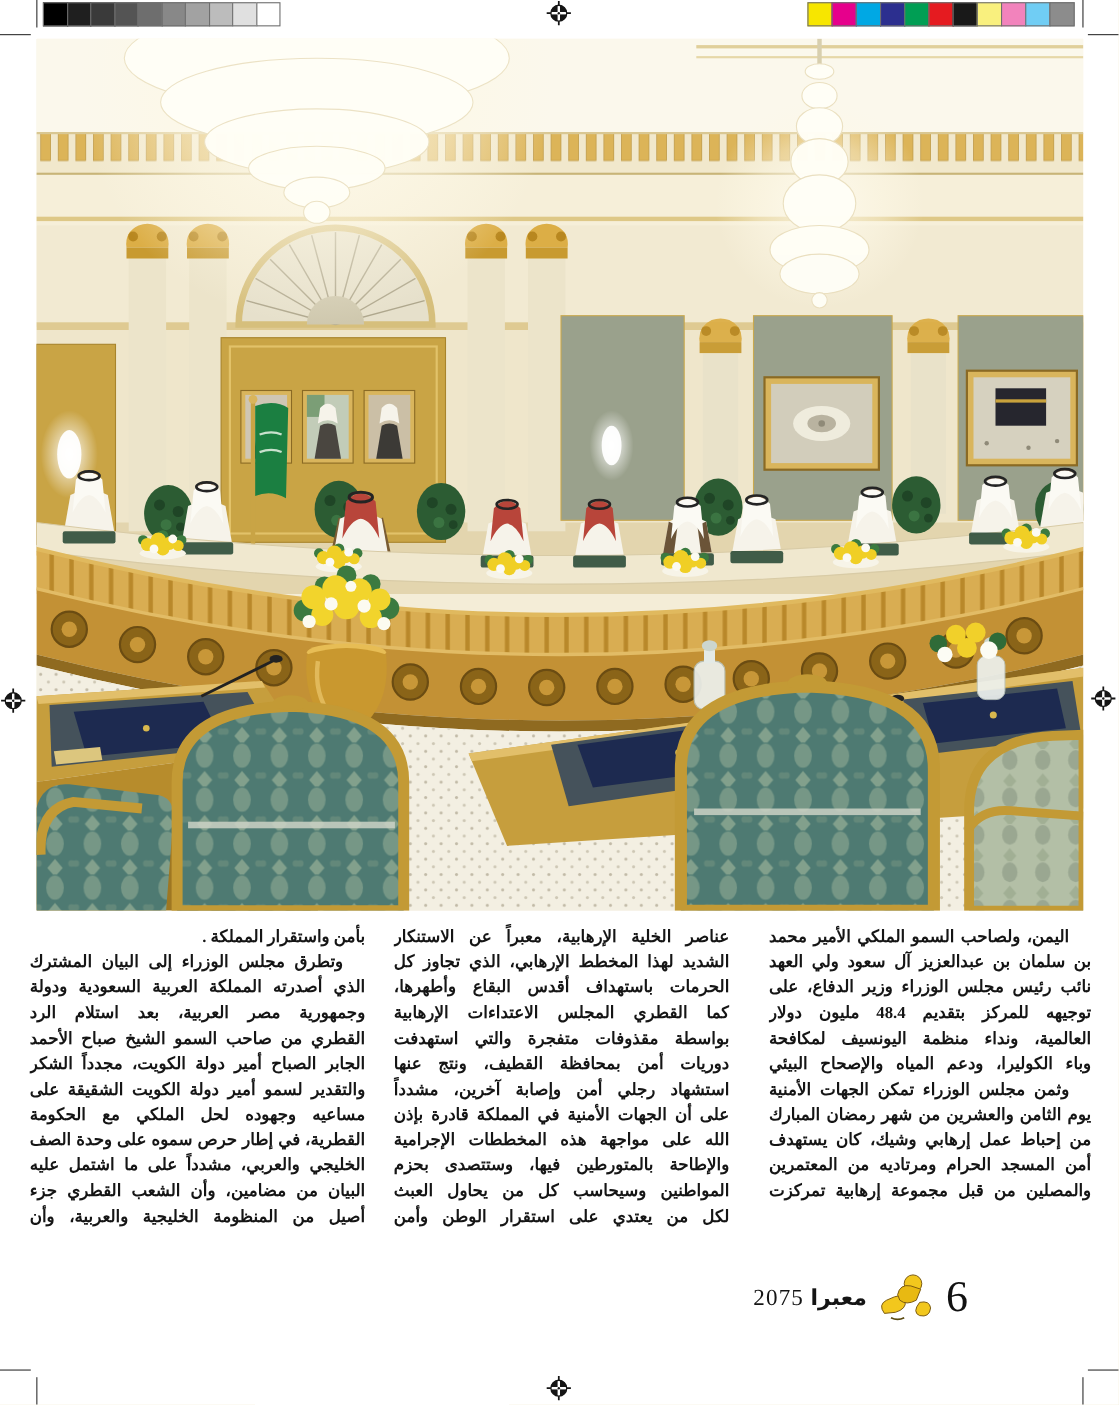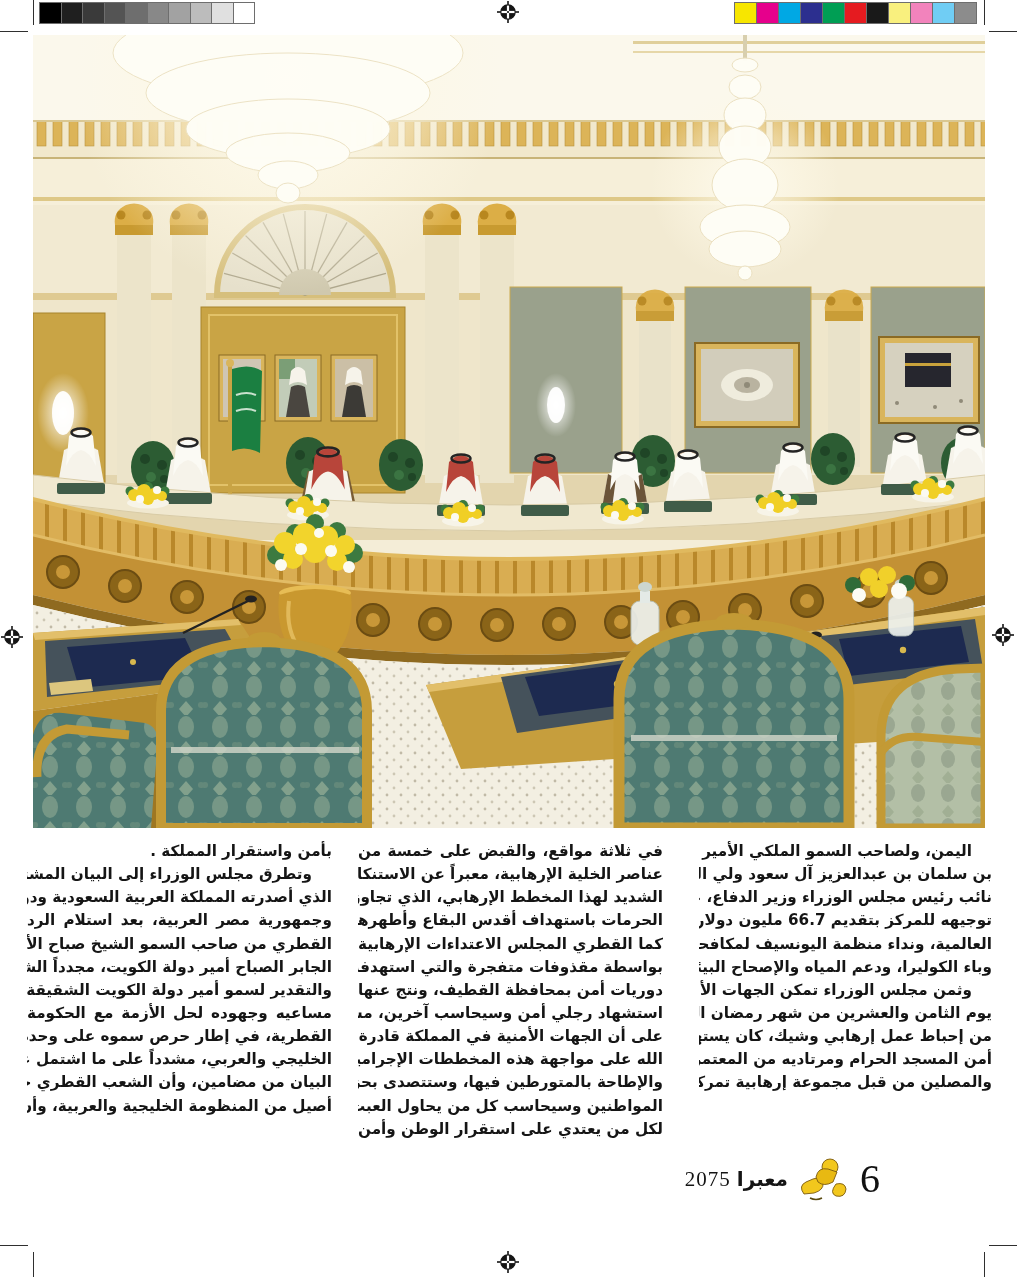--- a/index.html
+++ b/index.html
@@ -12,21 +12,21 @@
   
   .crop{position:absolute;background:#2f2f2f;}
   
   .reg{position:absolute;width:24px;height:24px;}
   
   #photo{position:absolute;left:33px;top:35px;width:952px;height:793px;overflow:hidden;}
   #photo svg{display:block;width:100%;height:100%;}
   
   .col{position:absolute;top:840px;direction:rtl;color:#151515;
        font:700 15.2px/23.15px "DejaVu Sans",sans-serif;}
-  .line{text-align:justify;text-align-last:justify;white-space:nowrap;overflow:hidden;height:23.15px;}
+  .line{text-align:justify;text-align-last:justify;white-space:nowrap;overflow:hidden;height:23.15px;font-family:Liberation Serif, serif;}
   .line.end{text-align-last:right;}
   .line.ind{padding-right:20px;}
   
   #footer{position:absolute;left:640px;top:1150px;width:240px;height:58px;display:flex;
           flex-direction:row;justify-content:flex-end;align-items:center;gap:8px;}
   #issue{direction:rtl;display:flex;align-items:baseline;gap:6px;color:#141414;}
   #issue .lbl{font:700 20px "DejaVu Sans",sans-serif;}
   #issue .num{font:400 21px "Liberation Serif",serif;letter-spacing:1px;}
   #pageno{font:400 40px "Liberation Serif",serif;color:#111;line-height:1;}
 </style>
@@ -495,53 +495,52 @@
     <path d="M848,793 L848,702 Q848,638 924,634 L952,633 L952,793 Z" fill="url(#dmk2)" stroke="#c39a35" stroke-width="9"></path>
     <path d="M848,718 Q860,700 886,702 L952,707" stroke="#c39a35" stroke-width="8" fill="none"></path>
   </g>
 </svg>
 </div>
 
 <div class="col" style="left:699px;width:293px;">
     <div class="line ind">اليمن، ولصاحب السمو الملكي الأمير محمد</div>
     <div class="line">بن سلمان بن عبدالعزيز آل سعود ولي العهد</div>
     <div class="line">نائب رئيس مجلس الوزراء وزير الدفاع، على</div>
-    <div class="line">توجيهه للمركز بتقديم 66.7 مليون دولار</div>
+    <div class="line">توجيهه للمركز بتقديم 48.4 مليون دولار</div>
     <div class="line">العالمية، ونداء منظمة اليونسيف لمكافحة</div>
     <div class="line">وباء الكوليرا، ودعم المياه والإصحاح البيئي</div>
     <div class="line ind">وثمن مجلس الوزراء تمكن الجهات الأمنية</div>
     <div class="line">يوم الثامن والعشرين من شهر رمضان المبارك</div>
     <div class="line">من إحباط عمل إرهابي وشيك، كان يستهدف</div>
     <div class="line">أمن المسجد الحرام ومرتاديه من المعتمرين</div>
     <div class="line">والمصلين من قبل مجموعة إرهابية تمركزت</div>
   </div>
 <div class="col" style="left:358px;width:305px;">
-    <div class="line">في ثلاثة مواقع، والقبض على خمسة من</div>
     <div class="line">عناصر الخلية الإرهابية، معبراً عن الاستنكار</div>
     <div class="line">الشديد لهذا المخطط الإرهابي، الذي تجاوز كل</div>
     <div class="line">الحرمات باستهداف أقدس البقاع وأطهرها،</div>
     <div class="line">كما القطري المجلس الاعتداءات الإرهابية</div>
     <div class="line">بواسطة مقذوفات متفجرة والتي استهدفت</div>
     <div class="line">دوريات أمن بمحافظة القطيف، ونتج عنها</div>
-    <div class="line">استشهاد رجلي أمن وسيحاسب آخرين، مشدداً</div>
+    <div class="line">استشهاد رجلي أمن وإصابة آخرين، مشدداً</div>
     <div class="line">على أن الجهات الأمنية في المملكة قادرة بإذن</div>
     <div class="line">الله على مواجهة هذه المخططات الإجرامية</div>
     <div class="line">والإطاحة بالمتورطين فيها، وستتصدى بحزم</div>
     <div class="line">المواطنين وسيحاسب كل من يحاول العبث</div>
     <div class="line">لكل من يعتدي على استقرار الوطن وأمن</div>
   </div>
 <div class="col" style="left:27px;width:305px;">
     <div class="line end">بأمن واستقرار المملكة .</div>
     <div class="line ind">وتطرق مجلس الوزراء إلى البيان المشترك</div>
     <div class="line">الذي أصدرته المملكة العربية السعودية ودولة</div>
     <div class="line">وجمهورية مصر العربية، بعد استلام الرد</div>
     <div class="line">القطري من صاحب السمو الشيخ صباح الأحمد</div>
     <div class="line">الجابر الصباح أمير دولة الكويت، مجدداً الشكر</div>
     <div class="line">والتقدير لسمو أمير دولة الكويت الشقيقة على</div>
-    <div class="line">مساعيه وجهوده لحل الأزمة مع الحكومة</div>
+    <div class="line">مساعيه وجهوده لحل الملكي مع الحكومة</div>
     <div class="line">القطرية، في إطار حرص سموه على وحدة الصف</div>
     <div class="line">الخليجي والعربي، مشدداً على ما اشتمل عليه</div>
     <div class="line">البيان من مضامين، وأن الشعب القطري جزء</div>
     <div class="line">أصيل من المنظومة الخليجية والعربية، وأن</div>
   </div>
 
 <div id="footer">
   <span id="issue">
     <span class="lbl">معبرا</span>
     <span class="num">2075</span>

